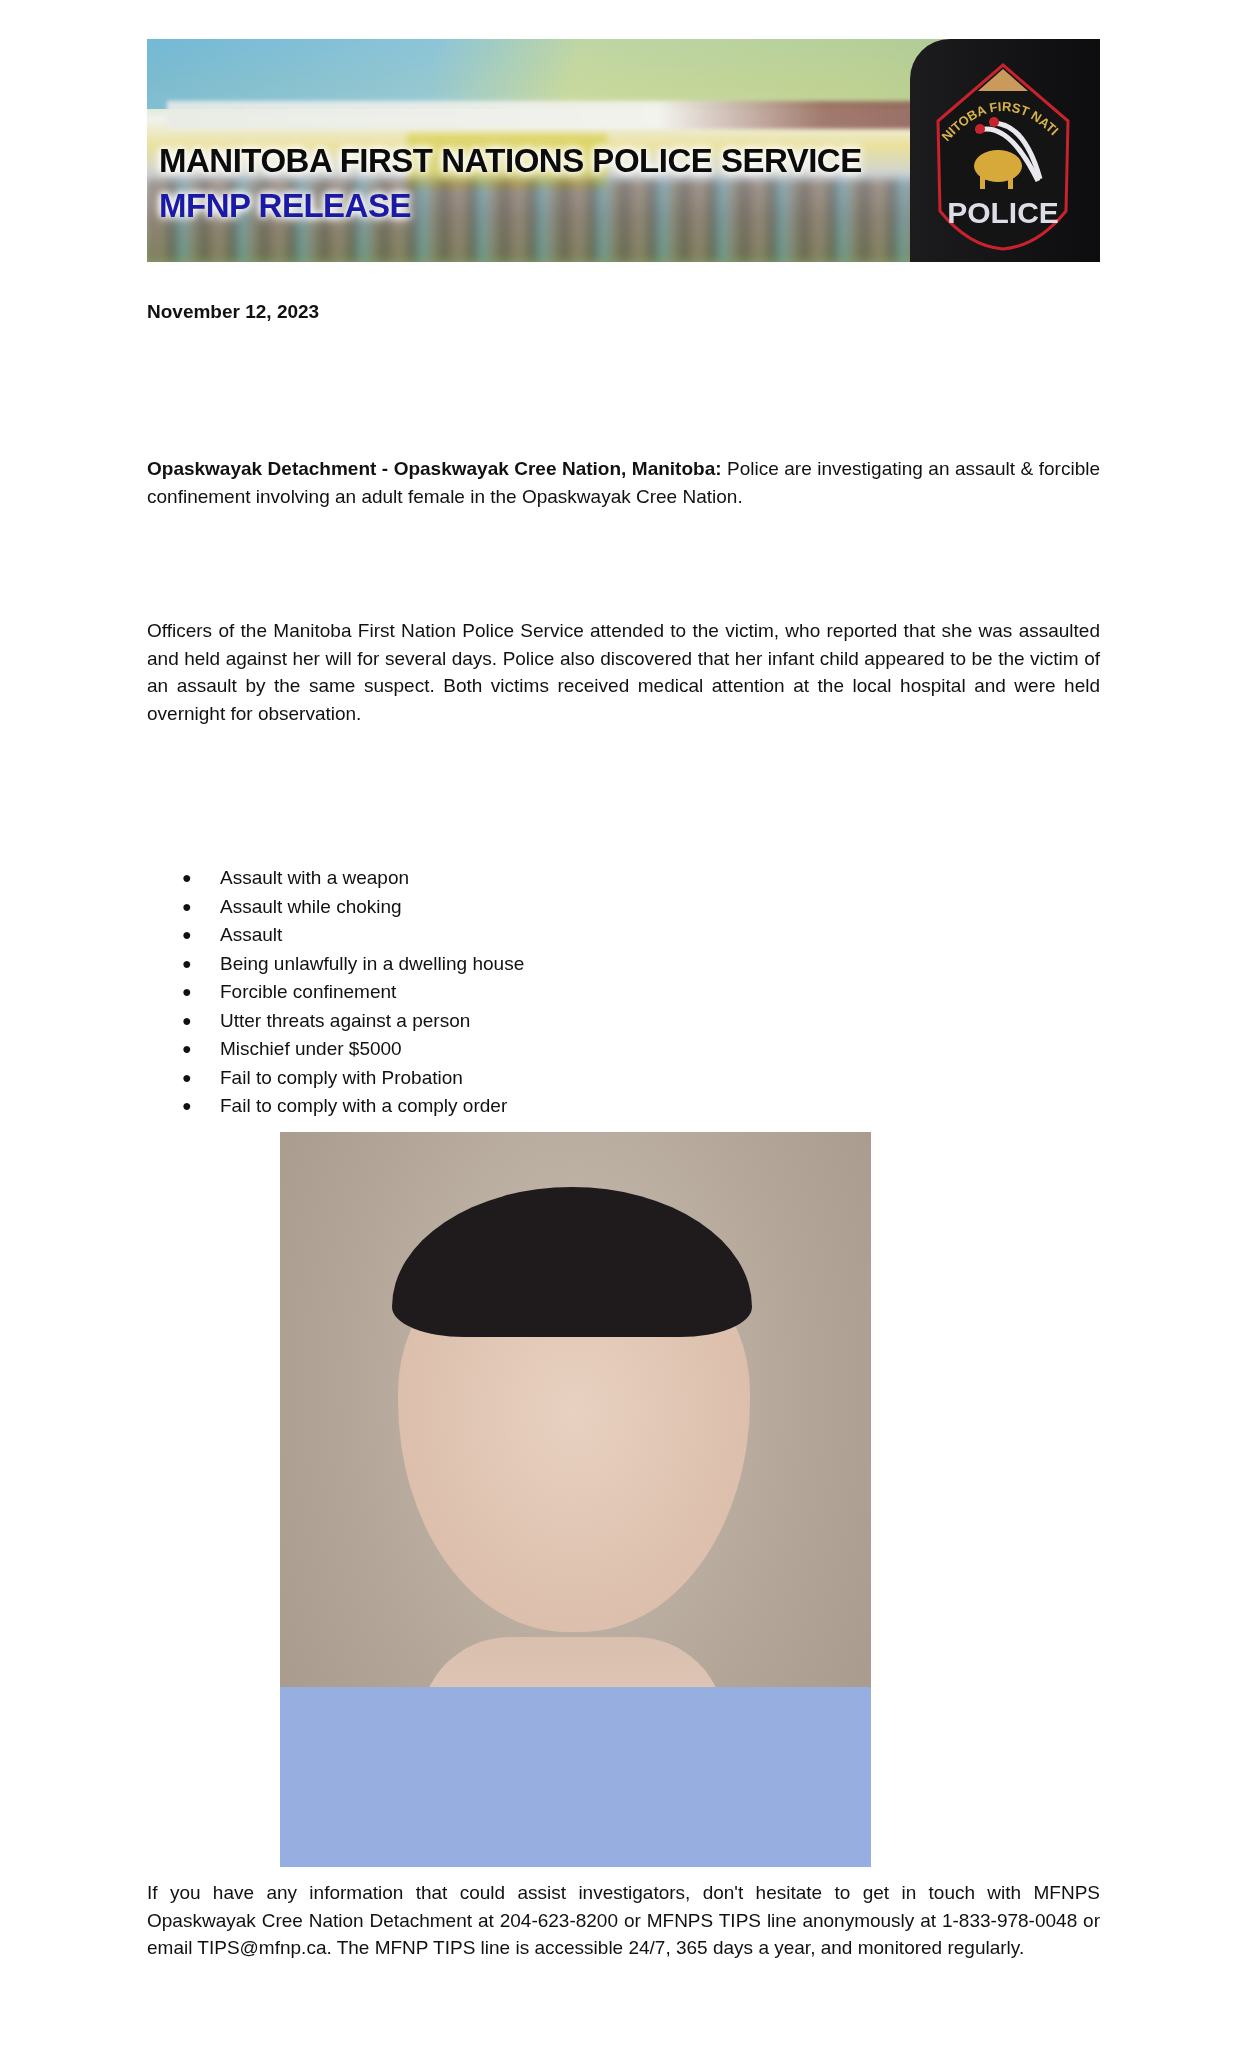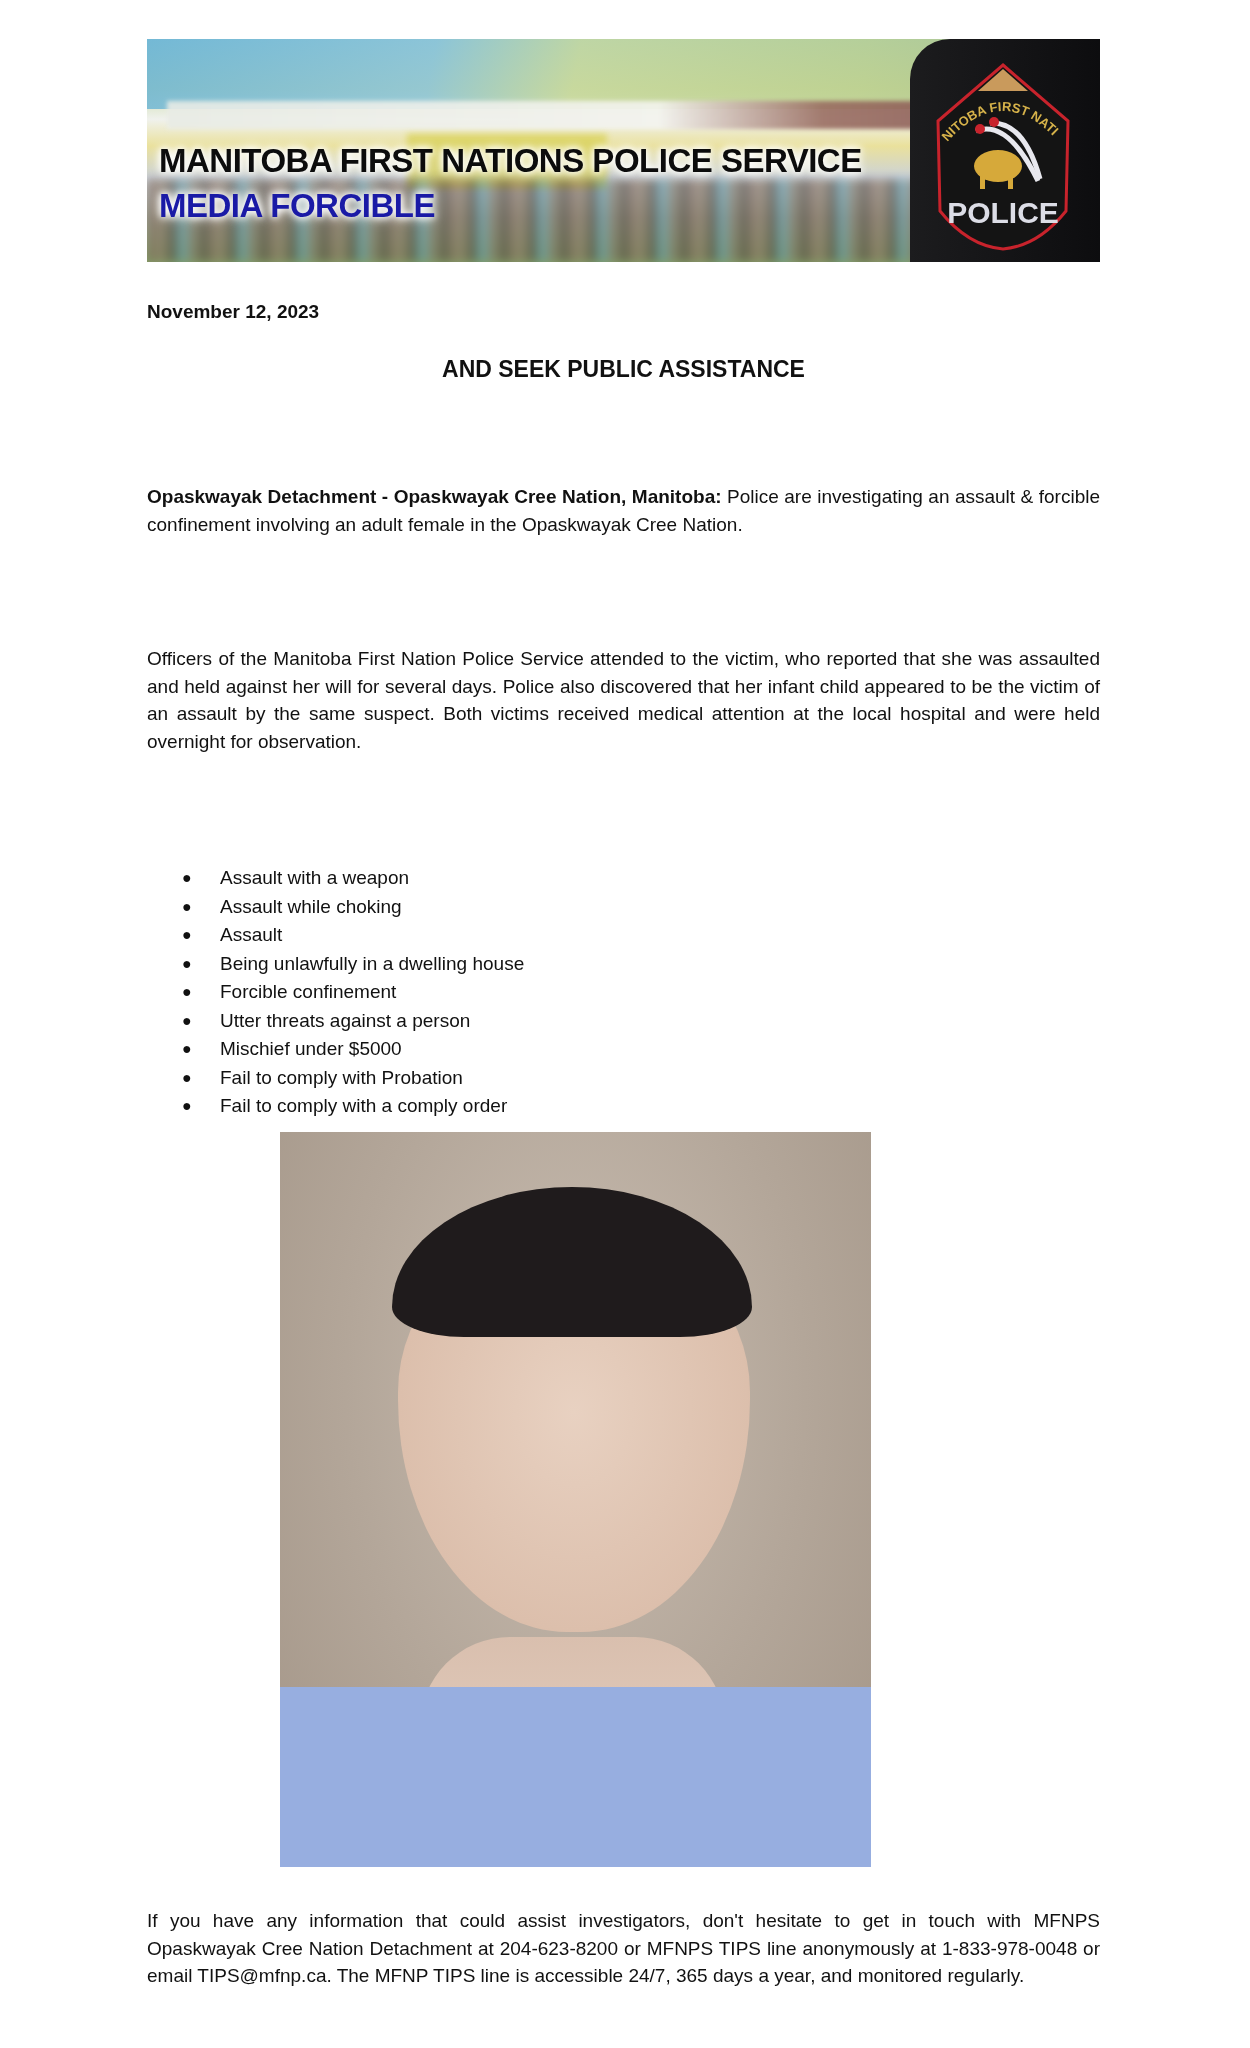--- a/index.html
+++ b/index.html
@@ -63,21 +63,21 @@
   .date {
     position: absolute; left: 147px; top: 301px;
     font-weight: 700; font-size: 19px;
   }
   .headline {
     position: absolute; left: 147px; width: 953px; text-align: center;
     font-weight: 700; font-size: 23px; line-height: 34px; top: 352px;
   }
   .para {
     position: absolute; left: 147px; width: 953px;
-    font-size: 19px; line-height: 27.5px; text-align: justify; margin-top: 28px;
+    font-size: 19px; line-height: 27.5px; text-align: justify;
   }
   .para b { font-weight: 700; }
   .offences {
     position: absolute; left: 147px; top: 864px; width: 953px;
     margin: 0; padding: 0; list-style: none;
     font-size: 19px; line-height: 28.5px;
   }
   .offences li { position: relative; padding-left: 73px; }
   .offences li .bullet {
     position: absolute; left: 35px; top: 0; font-size: 16px;
@@ -113,21 +113,21 @@
 <body>
 
 <div class="page">
 
   <div class="banner">
     <div class="tent"></div>
     <div class="awning"></div>
     <div class="yellow"></div>
     <div class="crowd"></div>
     <div class="title-text">MANITOBA FIRST NATIONS POLICE SERVICE</div>
-    <div class="sub-text">MEDIA FORCIBLE</div>
+    <div class="sub-text">MFNP RELEASE</div>
     <div class="sleeve"></div>
     <svg class="patch" viewBox="0 0 150 190">
       <path d="M75 4 L140 60 L138 150 Q110 185 75 188 Q40 185 12 150 L10 60 Z" fill="#141414" stroke="#c8232c" stroke-width="3"></path>
       <path d="M75 8 L100 30 L50 30 Z" fill="#c99a5c"></path>
       <path id="arcpath" d="M22 78 Q75 22 128 78" fill="none"></path>
       <text font-family="Liberation Sans, sans-serif" font-weight="700" font-size="13" fill="#d6b24a">
         <textPath href="#arcpath" startOffset="50%" text-anchor="middle">MANITOBA FIRST NATIONS</textPath>
       </text>
       <path d="M48 70 Q80 58 110 120" fill="none" stroke="#e8e8ee" stroke-width="5"></path>
       <path d="M62 62 Q96 60 112 118" fill="none" stroke="#e8e8ee" stroke-width="5"></path>
@@ -136,21 +136,20 @@
       <ellipse cx="70" cy="105" rx="24" ry="16" fill="#d6a93a"></ellipse>
       <rect x="52" y="112" width="5" height="16" fill="#d6a93a"></rect>
       <rect x="80" y="112" width="5" height="16" fill="#d6a93a"></rect>
       <text x="75" y="162" text-anchor="middle" font-family="Liberation Sans, sans-serif" font-weight="700" font-size="30" fill="#dcdde6">POLICE</text>
     </svg>
   </div>
 
   <div class="date">November 12, 2023</div>
 
   <div class="headline">
-    <div>AND SEEK PUBLIC ASSISTANCE</div>
   </div>
 
   <div class="para" style="top:455px;"><b>Opaskwayak Detachment - Opaskwayak Cree Nation, Manitoba:</b><span> Police are investigating an assault &amp; forcible confinement involving an adult female in the Opaskwayak Cree Nation.</span></div>
 
 
   <div class="para" style="top:617px;">Officers of the Manitoba First Nation Police Service attended to the victim, who reported that she was assaulted and held against her will for several days. Police also discovered that her infant child appeared to be the victim of an assault by the same suspect. Both victims received medical attention at the local hospital and were held overnight for observation.</div>
 
 
 
   <ul class="offences">

